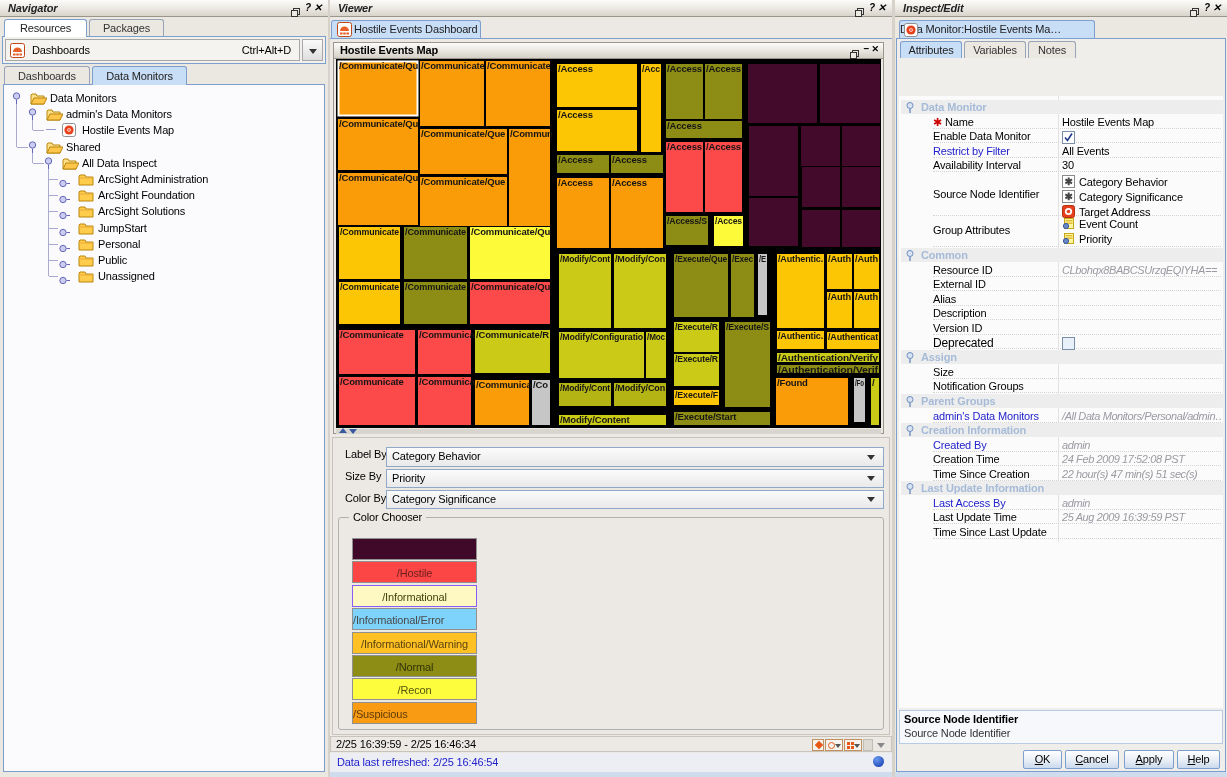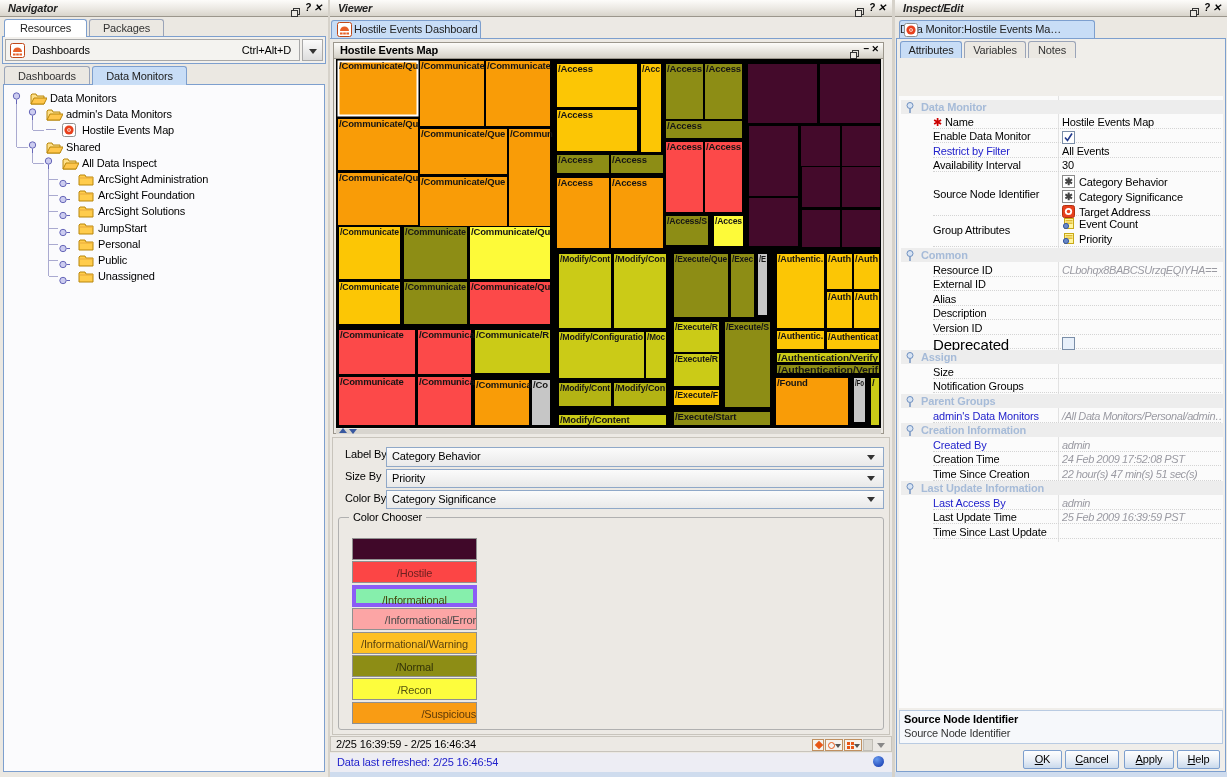--- a/index.html
+++ b/index.html
@@ -360,26 +360,26 @@
     <div style="position:absolute;left:12px;top:54px;font-size:11px">Color By</div>
     <div class="combo" style="left:53px;top:52px;width:498px;height:19px">
         <span class="cv">Category Significance</span>
       <div class="arrow" style="position:absolute;right:8px;top:6px"></div>
       </div>
     <div style="position:absolute;left:5px;top:79px;width:546px;height:213px;border:1px solid #B0B0B0;border-radius:3px"></div>
     <div style="position:absolute;left:16px;top:73px;background:#ECE9E4;font-size:11px;padding:0 4px">Color Chooser</div>
     <div style="position:absolute;left:19px;top:100px;width:125px;height:188px">
         <div style="position:absolute;left:0;top:0px;width:125px;height:22px;background:#400829;border:1px solid #909090;text-align:center;font-size:11px;color:#888;line-height:22px"></div>
 <div style="position:absolute;left:0;top:23px;width:125px;height:22px;background:#FC4545;border:1px solid #909090;text-align:center;font-size:11px;color:#6e2020;line-height:22px">/Hostile</div>
-<div style="position:absolute;left:0;top:47px;width:125px;height:22px;background:#86efac;border:4px solid #8b5cf6;text-align:center;font-size:11px;color:#46460e;line-height:22px">/Informational</div>
-<div style="position:absolute;left:0;top:70px;width:125px;height:22px;background:#fca5a5;border:1px solid #909090;text-align:right;font-size:11px;color:#4a4a4a;line-height:22px">/Informational/Error</div>
+<div style="position:absolute;left:0;top:47px;width:125px;height:22px;background:#fef9c3;border:1px solid #8b5cf6;text-align:center;font-size:11px;color:#46460e;line-height:22px">/Informational</div>
+<div style="position:absolute;left:0;top:70px;width:125px;height:22px;background:#7dd3fc;border:1px solid #909090;text-align:left;font-size:11px;color:#4a4a4a;line-height:22px">/Informational/Error</div>
 <div style="position:absolute;left:0;top:94px;width:125px;height:22px;background:#FEC023;border:1px solid #909090;text-align:center;font-size:11px;color:#5c4410;line-height:22px">/Informational/Warning</div>
 <div style="position:absolute;left:0;top:117px;width:125px;height:22px;background:#8D8D15;border:1px solid #909090;text-align:center;font-size:11px;color:#333308;line-height:22px">/Normal</div>
 <div style="position:absolute;left:0;top:140px;width:125px;height:22px;background:#FDFD3D;border:1px solid #909090;text-align:center;font-size:11px;color:#55550f;line-height:22px">/Recon</div>
-<div style="position:absolute;left:0;top:164px;width:125px;height:22px;background:#F99C14;border:1px solid #909090;text-align:right;font-size:11px;color:#5e3a08;line-height:22px">/Suspicious</div>
+<div style="position:absolute;left:0;top:164px;width:125px;height:22px;background:#F99C14;border:1px solid #909090;text-align:left;font-size:11px;color:#5e3a08;line-height:22px">/Suspicious</div>
       </div>
   </div>
 
   <div style="position:absolute;left:0px;top:736px;width:562px;height:16px;background:#ECE9E4;border:1px solid #C8C4BC">
     <span style="position:absolute;left:5px;top:1px;font-size:11px">2/25 16:39:59 - 2/25 16:46:34</span>
     <span style="position:absolute;left:481px;top:2px;width:12px;height:12px;border:1px solid #C09060;background:#F6F3EE">
         <span style="position:absolute;left:2.5px;top:2px;width:6px;height:6px;background:#E85818;transform:rotate(45deg)"></span>
       </span>
       <span style="position:absolute;left:494px;top:2px;width:18px;height:12px;border:1px solid #C09060;background:#F6F3EE">
         <span style="position:absolute;left:1.5px;top:1.5px;width:7px;height:7px;border-radius:50%;border:1.5px solid #E85818"></span>
@@ -501,21 +501,21 @@
 <div style="position:absolute;left:163px;top:167.5px;font-size:11px;color:#9a9aa2;white-space:nowrap;font-style:italic;letter-spacing:-0.4px">CLbohqx8BABCSUrzqEQIYHA==</div>
 <div style="position:absolute;left:34px;top:181px;width:288px;height:14.3px;border-bottom:1px dotted #d4d4d4"></div>
 <div style="position:absolute;left:34px;top:182px;font-size:11px;color:#000;white-space:nowrap">External ID</div>
 <div style="position:absolute;left:34px;top:195.5px;width:288px;height:14.3px;border-bottom:1px dotted #d4d4d4"></div>
 <div style="position:absolute;left:34px;top:196.5px;font-size:11px;color:#000;white-space:nowrap">Alias</div>
 <div style="position:absolute;left:34px;top:210px;width:288px;height:14.3px;border-bottom:1px dotted #d4d4d4"></div>
 <div style="position:absolute;left:34px;top:211px;font-size:11px;color:#000;white-space:nowrap">Description</div>
 <div style="position:absolute;left:34px;top:224.5px;width:288px;height:14.3px;border-bottom:1px dotted #d4d4d4"></div>
 <div style="position:absolute;left:34px;top:225.5px;font-size:11px;color:#000;white-space:nowrap">Version ID</div>
 <div style="position:absolute;left:34px;top:239px;width:288px;height:14.3px;border-bottom:1px dotted #d4d4d4"></div>
-<div style="position:absolute;left:34px;top:240px;font-size:15px;color:#000;white-space:nowrap">Deprecated</div>
+<div style="position:absolute;left:34px;top:240px;font-size:12px;color:#000;white-space:nowrap">Deprecated</div>
 <div style="position:absolute;left:163px;top:239px">
           <div style="margin-top:1px"><svg width="13" height="13" viewBox="0 0 13 13">
               <rect x="0.5" y="0.5" width="12" height="12" fill="#E8F0FA" stroke="#7A8EA8"></rect>
             </svg></div>
         </div>
 <div style="position:absolute;left:2px;top:254px;width:324px;height:14px;background:#ededed"></div>
 <div style="position:absolute;left:6px;top:254px"><svg width="10" height="13" viewBox="0 0 10 13">
             <circle cx="5" cy="4.5" r="3" fill="#D8E4F4" stroke="#6D8FBF"></circle>
             <line x1="5" y1="8" x2="5" y2="12" stroke="#6D8FBF" stroke-width="1.4"></line>
           </svg></div>
@@ -552,21 +552,21 @@
 <div style="position:absolute;left:6px;top:385px"><svg width="10" height="13" viewBox="0 0 10 13">
             <circle cx="5" cy="4.5" r="3" fill="#D8E4F4" stroke="#6D8FBF"></circle>
             <line x1="5" y1="8" x2="5" y2="12" stroke="#6D8FBF" stroke-width="1.4"></line>
           </svg></div>
 <div style="position:absolute;left:22px;top:386px;font-size:11px;font-weight:bold;color:#A6BBD8;white-space:nowrap">Last Update Information</div>
 <div style="position:absolute;left:34px;top:399.5px;width:288px;height:14.3px;border-bottom:1px dotted #d4d4d4"></div>
 <div style="position:absolute;left:34px;top:400.5px;font-size:11px;color:#2222CC;white-space:nowrap">Last Access By</div>
 <div style="position:absolute;left:163px;top:400.5px;font-size:11px;color:#9a9aa2;white-space:nowrap;font-style:italic;letter-spacing:-0.4px">admin</div>
 <div style="position:absolute;left:34px;top:414px;width:288px;height:14.3px;border-bottom:1px dotted #d4d4d4"></div>
 <div style="position:absolute;left:34px;top:415px;font-size:11px;color:#000;white-space:nowrap">Last Update Time</div>
-<div style="position:absolute;left:163px;top:415px;font-size:11px;color:#9a9aa2;white-space:nowrap;font-style:italic;letter-spacing:-0.4px">25 Feb 2009 16:39:59 PST</div>
+<div style="position:absolute;left:163px;top:415px;font-size:11px;color:#9a9aa2;white-space:nowrap;font-style:italic;letter-spacing:-0.4px">25 Aug 2009 16:39:59 PST</div>
 <div style="position:absolute;left:34px;top:428.5px;width:288px;height:14.3px;border-bottom:1px dotted #d4d4d4"></div>
 <div style="position:absolute;left:34px;top:429.5px;font-size:11px;color:#000;white-space:nowrap">Time Since Last Update</div>
     </div>
     <div style="position:absolute;left:2px;top:671px;width:324px;height:34px;border:1px solid #B9CBE2;background:#F6F8FB">
       <div style="position:absolute;left:4px;top:2px;font-size:11px;font-weight:bold">Source Node Identifier</div>
       <div style="position:absolute;left:4px;top:16px;font-size:11px;color:#333">Source Node Identifier</div>
     </div>
     <div class="btn" style="left:126px;top:711px;width:39px"><u>O</u>K</div>
     <div class="btn" style="left:168px;top:711px;width:54px"><u>C</u>ancel</div>
     <div class="btn" style="left:227px;top:711px;width:50px"><u>A</u>pply</div>

